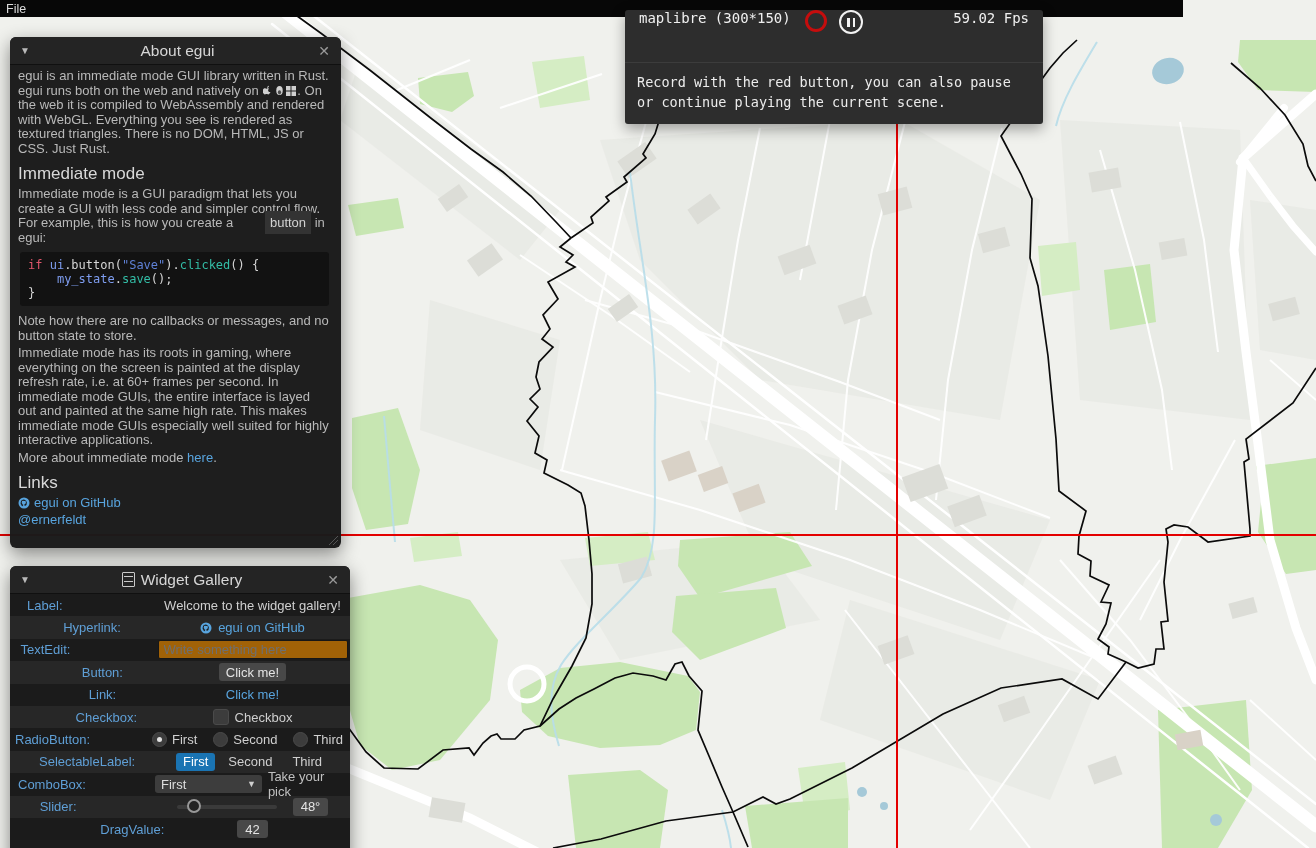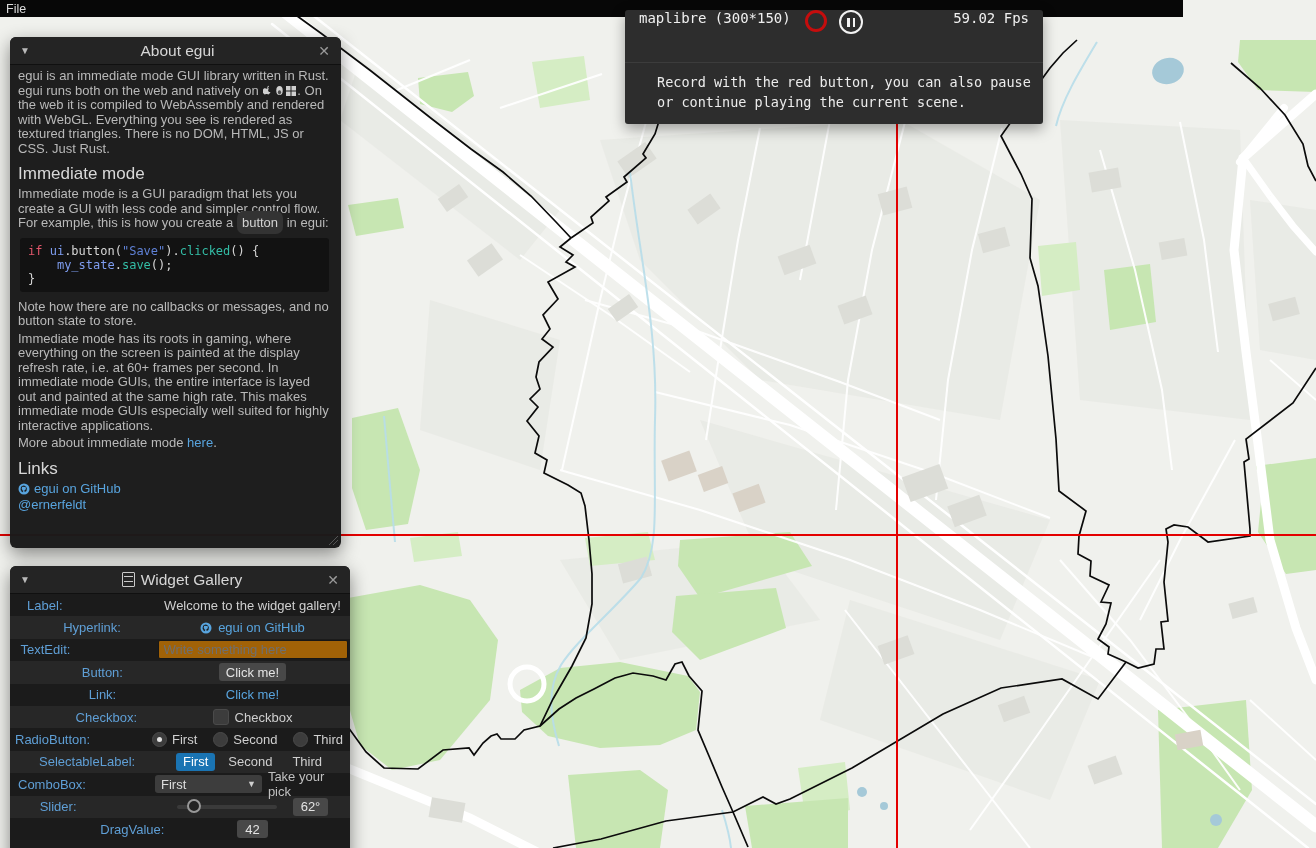--- a/index.html
+++ b/index.html
@@ -32,39 +32,39 @@
             border-radius:3px;box-shadow:0 5px 14px rgba(0,0,0,.35);
             font-family:"DejaVu Sans Mono",monospace;color:#f0f0f0;}
   .rec-top{display:flex;height:52px;padding:0 14px;}
   .rec-title{font-size:14px;flex:1;}
   .rec-record{width:22px;height:22px;border-radius:50%;border:3.5px solid #c50d0d;margin-right:12px;box-sizing:border-box;}
   .rec-pause{width:24px;height:24px;border-radius:50%;border:2.5px solid #f2f2f2;box-sizing:border-box;
              display:flex;align-items:center;justify-content:center;gap:3px;}
   .rec-pause i{display:block;width:2.5px;height:9px;background:#f2f2f2;}
   .rec-fps{font-size:14px;flex:1;text-align:right;}
   .rec-div{height:1px;background:#3c3c3c;}
-  .rec-msg{padding:9px 12px 12px 12px;font-size:13.5px;line-height:20px;color:#ececec;margin-left:20px;}
+  .rec-msg{padding:9px 12px 12px 12px;font-size:13.5px;line-height:20px;color:#ececec;}
 
   
   .egui-window{position:absolute;background:rgba(26,26,26,.98);border-radius:6px;z-index:5;
                box-shadow:0 6px 18px rgba(0,0,0,.45);color:#b9b9b9;overflow:hidden;}
   .egui-titlebar{height:27px;background:#242424;display:flex;align-items:center;
                  border-bottom:1px solid #101010;padding:0 10px;}
   .egui-collapse{color:#b9b9b9;font-size:10px;width:18px;}
   .egui-title{flex:1;text-align:center;color:#d6d6d6;font-size:15.5px;display:flex;justify-content:center;align-items:center;gap:6px;}
   .egui-close{color:#9a9a9a;font-size:14px;width:14px;text-align:center;}
   .cabinet-icon{display:inline-block;width:11px;height:13px;border:1px solid #c9c9c9;border-radius:1px;position:relative;}
   .cabinet-icon:before,.cabinet-icon:after{content:"";position:absolute;left:1px;right:1px;height:3px;border-bottom:1px solid #c9c9c9;}
   .cabinet-icon:after{top:5px;}
 
   
   #about-body{padding:4px 10px 0 8px;font-size:13px;line-height:14.5px;}
   .h-lg{font-size:17px;color:#d8d8d8;margin:8px 0 4px 0;line-height:19px;}
   #about-body p{margin:0 0 3px 0;}
-  .chip{background:#333;border-radius:7px;padding:4px 5px;color:#d2d2d2;}
+  .chip{background:#333;border-radius:0;padding:4px 5px;color:#d2d2d2;margin-left:28px;}
   .code-block{background:#121212;border-radius:3px;margin:7px 2px 8px 2px;padding:6px 8px;
               font-family:"DejaVu Sans Mono",monospace;font-size:12px;line-height:14px;white-space:pre;}
   .tok-kw{color:#e0566b;}.tok-id{color:#7e9df0;}.tok-str{color:#5f81d6;}.tok-fn{color:#33bda6;}.tok-pl{color:#d6d6d6;}
   .hlink{color:#58a4de;}
   .link-row{display:flex;align-items:center;gap:4px;margin:2px 0;color:#58a4de;}
   .link-icon svg{display:block;}
   .os-icons svg{vertical-align:-1px;margin:0 1px;}
   .resize-corner{position:absolute;right:3px;bottom:3px;width:10px;height:10px;
      background:linear-gradient(135deg,transparent 50%,#555 50%,#555 55%,transparent 55%,transparent 70%,#555 70%,#555 75%,transparent 75%);}
 
@@ -368,21 +368,21 @@
             </span>
             <span class="wg-hint">Take your pick</span>
           </span>
         </div>
         <div class="wg-row">
           <span class="wg-label">Slider:</span>
           <span class="wg-val">
             <span class="wg-track">
               <span class="wg-knob" style="left: 10px;"></span>
             </span>
-            <span class="wg-chip" style="margin-left: 10px;">62°</span>
+            <span class="wg-chip" style="margin-left: 10px;">48°</span>
           </span>
         </div>
         <div class="wg-row">
           <span class="wg-label">DragValue:</span>
           <span class="wg-val">
             <span class="wg-chip">42</span>
           </span>
         </div>
       </div>
 

